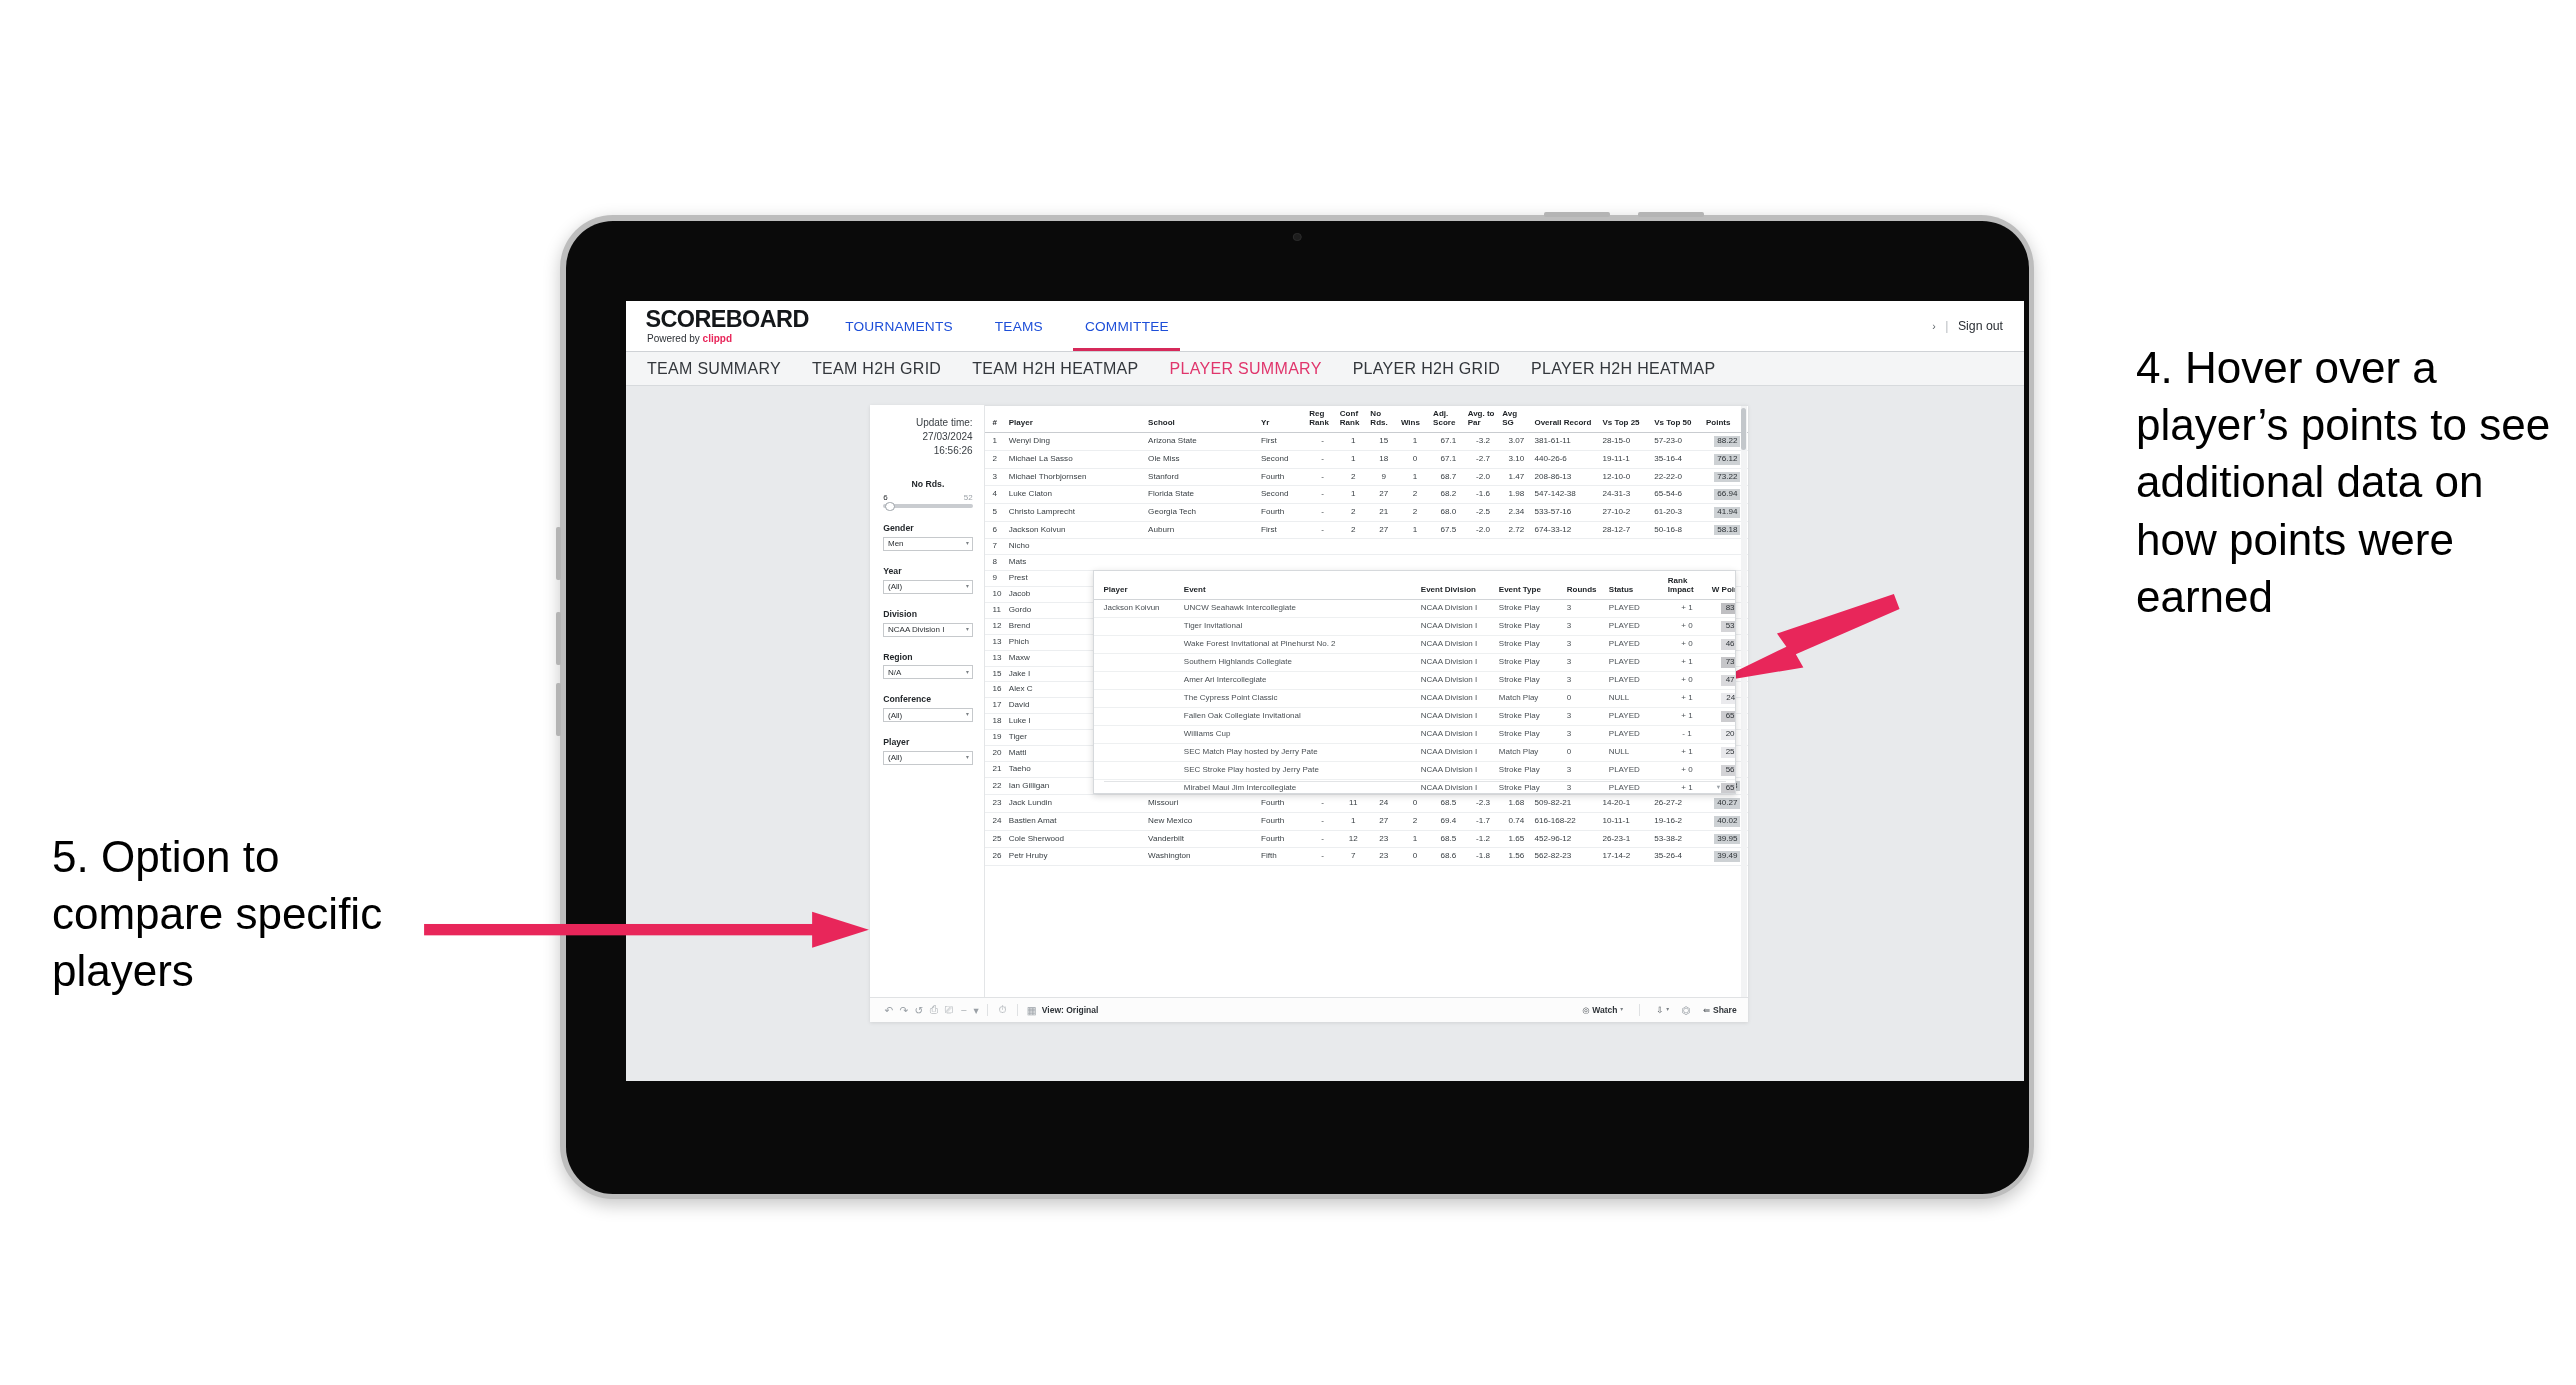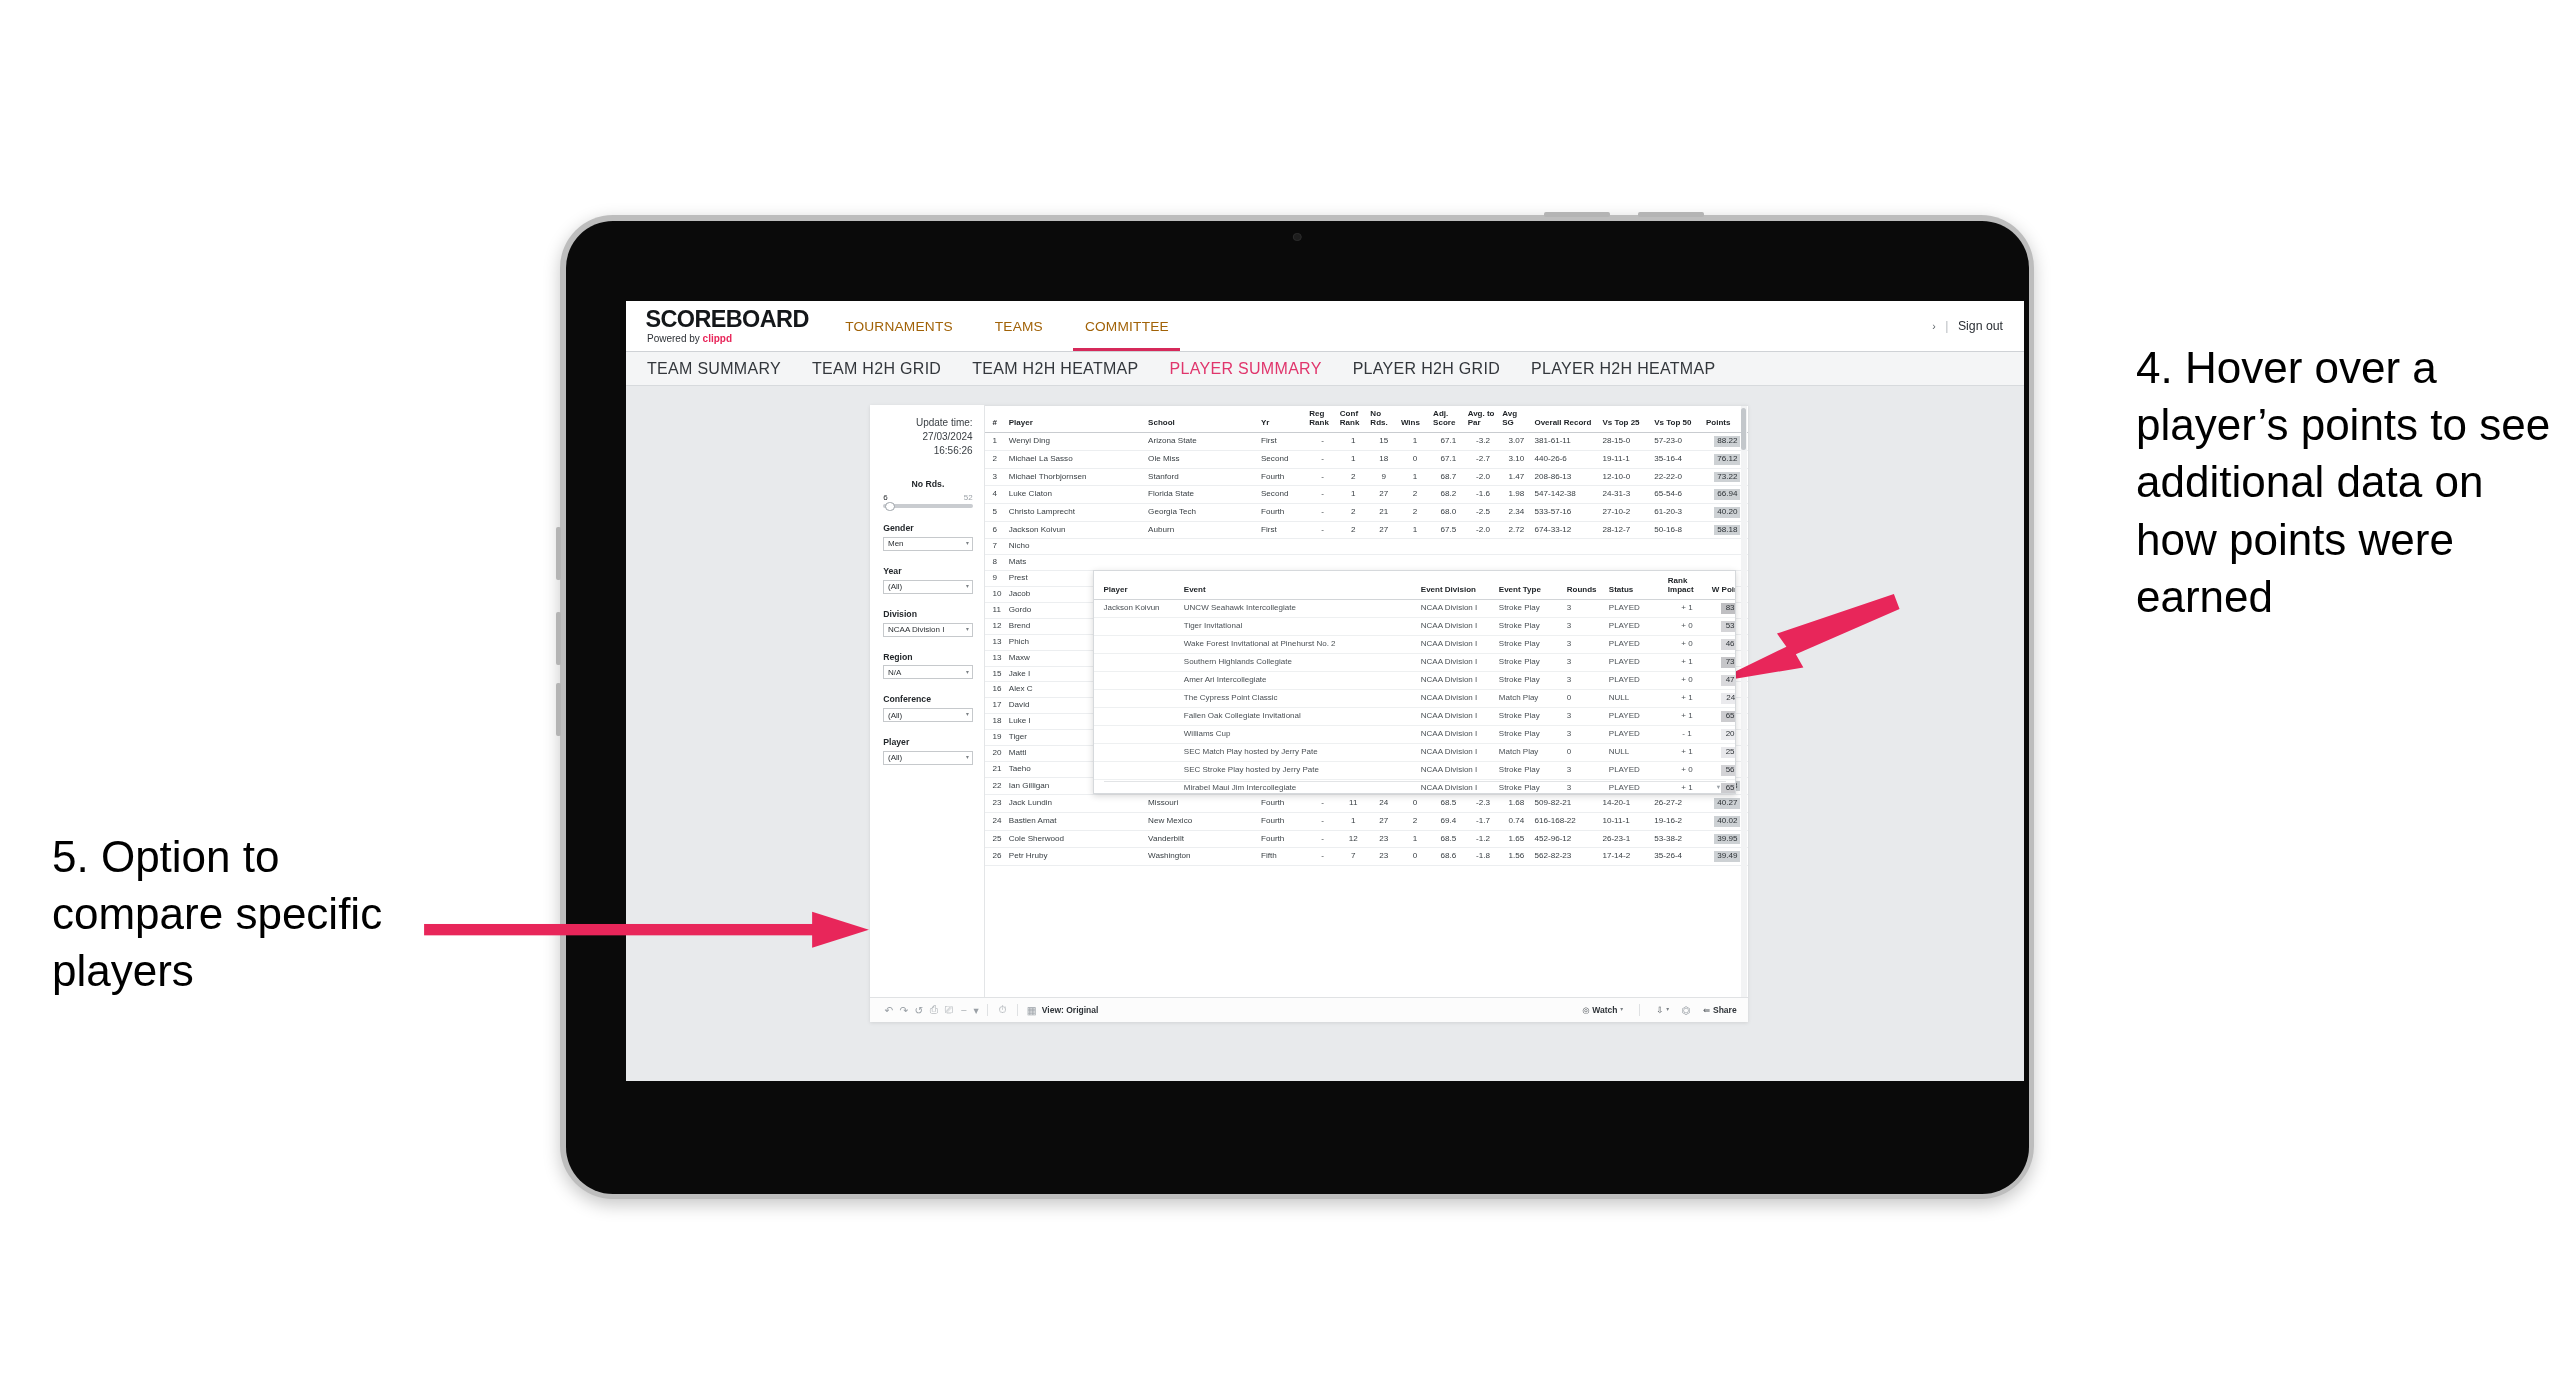--- a/index.html
+++ b/index.html
@@ -64,21 +64,21 @@
     font-weight: 900; font-size: 23px; letter-spacing: -0.6px;
     color: #14171a; line-height: 1; font-family: "Liberation Sans", sans-serif;
     transform: scaleX(1.02);
   }
   .brand-sub { font-size: 10px; color:#2d3136; margin-top:3.8px; line-height:1; }
   .brand-sub .clippd { color:#e8265a; font-weight:700; }
 
   .navtabs { display:flex; align-items:stretch; }
   .navtab {
     display:flex; align-items:center; padding: 0 21px;
-    font-size: 13.7px; color:#a16207; letter-spacing:0.2px;
+    font-size: 13.7px; color:#1d4ed8; letter-spacing:0.2px;
     position:relative; cursor:pointer; white-space:nowrap;
   }
   .navtab.active::after {
     content:""; position:absolute; left:9.5px; right:9.5px; bottom:0;
     height:2.8px; background:#d6295a;
   }
   .appbar-right {
     margin-left:auto; display:flex; align-items:center; gap:9.5px;
     padding-right:21px; font-size:12.3px; color:#2a2e33;
   }
@@ -458,21 +458,21 @@
                       <td class="c-rr">-</td>
                       <td class="c-cr">2</td>
                       <td class="c-nr">21</td>
                       <td class="c-w">2</td>
                       <td class="c-as">68.0</td>
                       <td class="c-ap">-2.5</td>
                       <td class="c-sg">2.34</td>
                       <td class="c-or">533-57-16</td>
                       <td class="c-t25">27-10-2</td>
                       <td class="c-t50">61-20-3</td>
-                      <td class="c-pts"><span class="ptsbox">40.20</span></td>
+                      <td class="c-pts"><span class="ptsbox">41.94</span></td>
                     </tr>
                     <tr>
                       <td class="c-num">6</td>
                       <td class="c-plr">Jackson Koivun</td>
                       <td class="c-sch">Auburn</td>
                       <td class="c-yr">First</td>
                       <td class="c-rr">-</td>
                       <td class="c-cr">2</td>
                       <td class="c-nr">27</td>
                       <td class="c-w">1</td>

